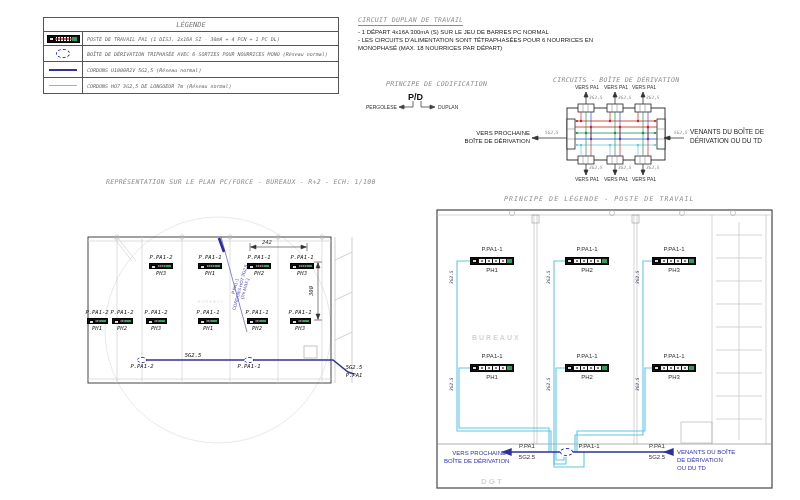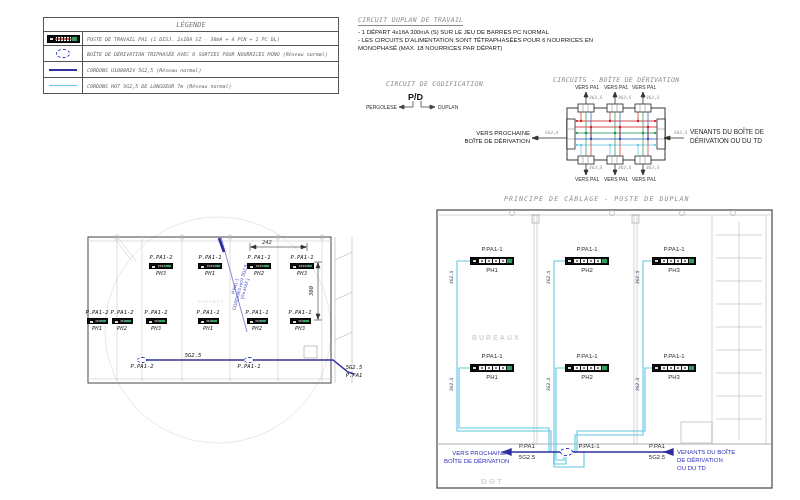--- a/index.html
+++ b/index.html
@@ -307,21 +307,21 @@
         </div>
       <div class="tx">CORDONS HO7 3G2,5 DE LONGUEUR 7m (Réseau normal)</div>
     </div>
   </div>
 
   <div class="t cadt underl" style="left:358px;top:16px">CIRCUIT DUPLAN DE TRAVAIL</div>
   <div class="t note" style="left:358px;top:29px">- 1 DÉPART 4x16A 300mA (S) SUR LE JEU DE BARRES PC NORMAL</div>
   <div class="t note" style="left:358px;top:37px">- LES CIRCUITS D'ALIMENTATION SONT TÉTRAPHASÉES POUR 6 NOURRICES EN</div>
   <div class="t note" style="left:358px;top:45px">MONOPHASÉ (MAX. 18 NOURRICES PAR DÉPART)</div>
 
-  <div class="t cadt" style="left:386px;top:80px">CIRCUIT DE CODIFICATION</div>
+  <div class="t cadt" style="left:386px;top:80px">PRINCIPE DE CODIFICATION</div>
   <div class="t pd" style="left:408px;top:92px">P/D</div>
   <div class="t small" style="left:366px;top:104px">PERGOLESE</div>
   <div class="t small" style="left:438px;top:104px">DUPLAN</div>
 
   <div class="t cadt" style="left:553px;top:76px">CIRCUITS - BOÎTE DE DÉRIVATION</div>
   <div class="t small" style="left:572px;top:84px;width:30px;text-align:center">VERS PA1</div>
   <div class="t small" style="left:601px;top:84px;width:30px;text-align:center">VERS PA1</div>
   <div class="t small" style="left:629px;top:84px;width:30px;text-align:center">VERS PA1</div>
   <div class="t tiny" style="left:589px;top:95px">3G2,5</div>
   <div class="t tiny" style="left:618px;top:95px">3G2,5</div>
@@ -336,20 +336,21 @@
     <span>VERS PROCHAINE</span><br>
     <span>BOÎTE DE DÉRIVATION</span>
   </div>
   <div class="t tiny" style="left:545px;top:130px">5G2,5</div>
   <div class="t tiny" style="left:674px;top:130px">5G2,5</div>
   <div class="t note" style="left:690px;top:127px;width:85px;line-height:9px;font-size:6.5px">
     <span>VENANTS DU BOÎTE DE</span><br>
     <span>DÉRIVATION OU DU TD</span>
   </div>
 
+  <div class="t cadt" style="left:106px;top:178px">REPRÉSENTATION SUR LE PLAN PC/FORCE - BUREAUX - R+2 - ECH: 1/100</div>
   <div class="t dim" style="left:262px;top:239px">242</div>
   <div class="t dim" style="left:308px;top:286px;writing-mode:vertical-rl;transform:rotate(180deg)">300</div>
   <div class="t" style="left:198px;top:299px;font:4px 'Liberation Sans',sans-serif;color:#e0e0e0;letter-spacing:1px">BUREAUX</div>
 
   <div class="t plab" style="left:141px;top:254px;width:40px">P.PA1-2</div>
   <div class="pstrip plan" style="left:149px;top:263px;width:24px">
       <i class="ph"></i>
       <i class="pc"></i>
       <i class="pc"></i>
       <i class="pc"></i>
@@ -456,21 +457,21 @@
   <div class="t plab" style="left:178px;top:352px;width:30px">5G2.5</div>
   <div class="t plab" style="left:342px;top:364px;width:24px">5G2.5</div>
   <div class="t plab" style="left:342px;top:372px;width:24px">P.PA1</div>
 
   <div class="t diag" style="left:210px;top:280px;width:60px">
     <span>P.PA1-1</span><br>
     <span>CORDONS HO7 3G2,5</span><br>
     <span>(7m MAX.)</span>
   </div>
 
-  <div class="t cadt" style="left:504px;top:195px;letter-spacing:1.1px">PRINCIPE DE CÂBLAGE - POSTE DE DUPLAN</div>
+  <div class="t cadt" style="left:504px;top:195px;letter-spacing:1.1px">PRINCIPE DE LÉGENDE - POSTE DE TRAVAIL</div>
   <div class="t grayroom" style="left:472px;top:334px">BUREAUX</div>
   <div class="t grayroom" style="left:481px;top:477px;font-size:8px">DGT</div>
 
   <div class="t clab" style="left:470px;top:246px;width:44px">P.PA1-1</div>
   <div class="pstrip big" style="left:470px;top:257px;width:44px">
       <i class="ph"></i>
       <i class="pc"></i>
       <i class="pc"></i>
       <i class="pc"></i>
       <i class="pc"></i>

